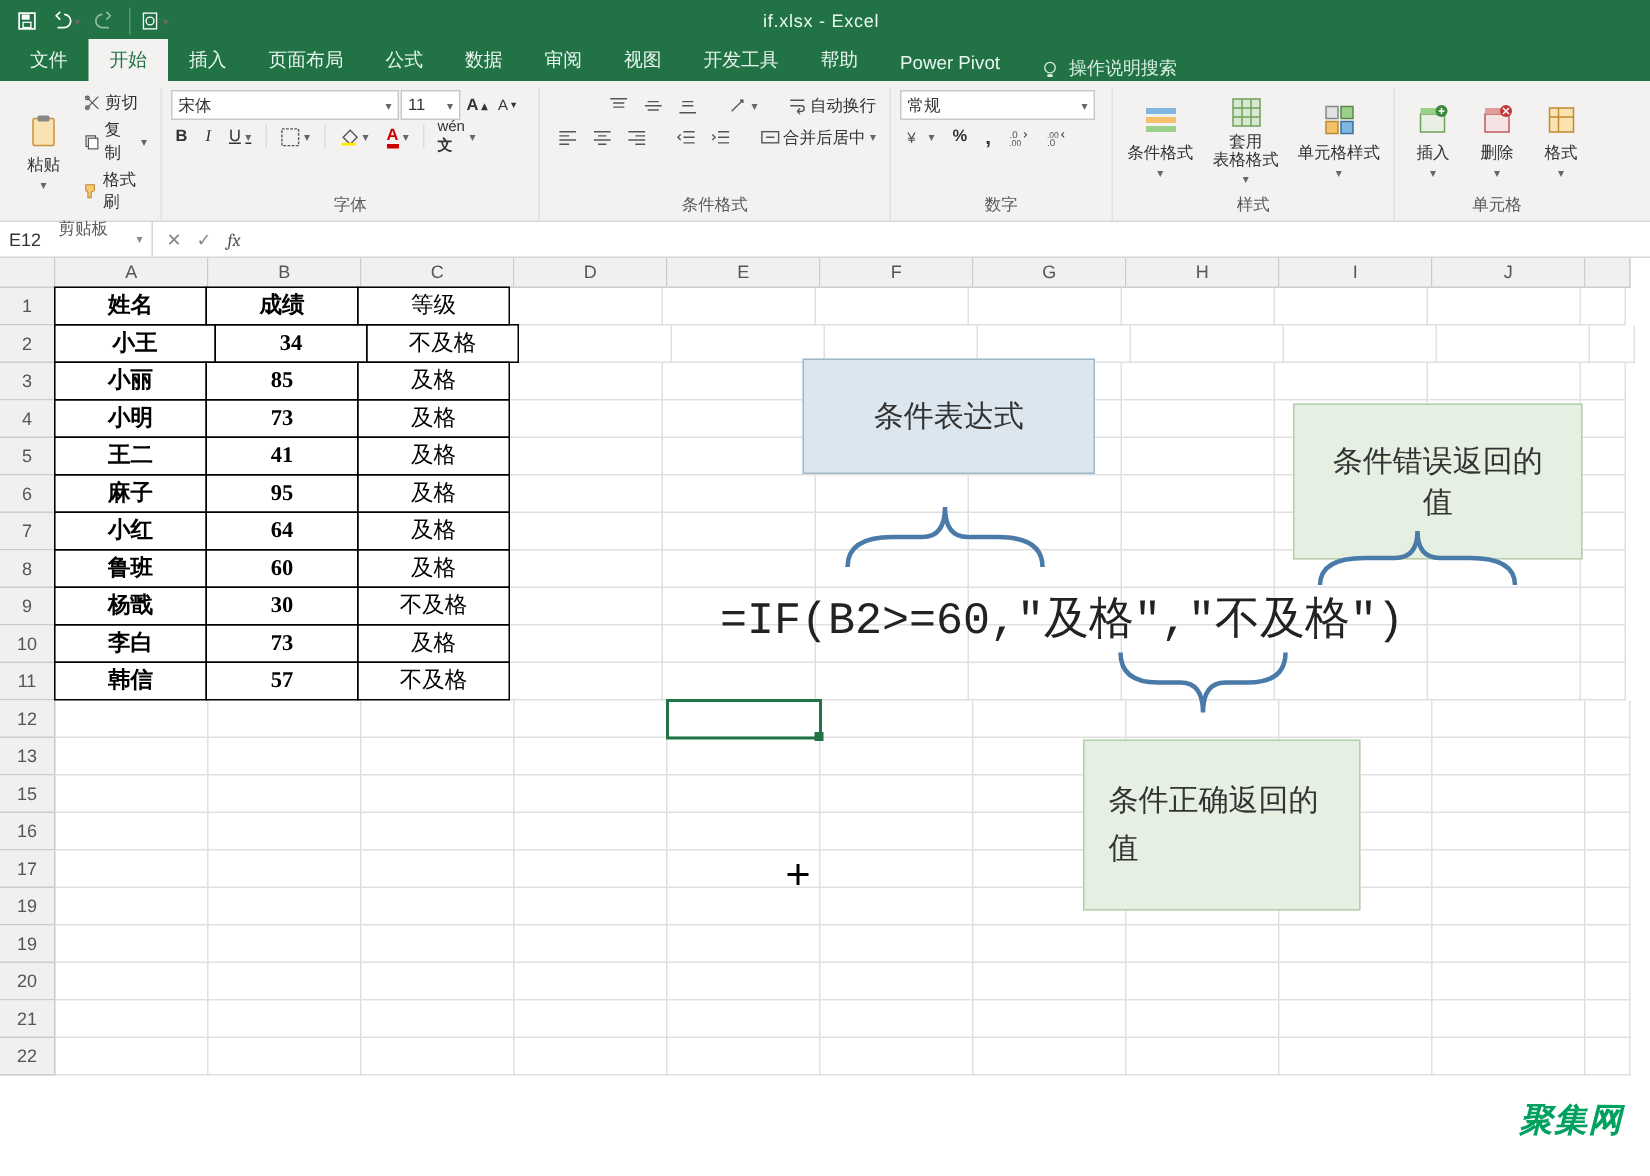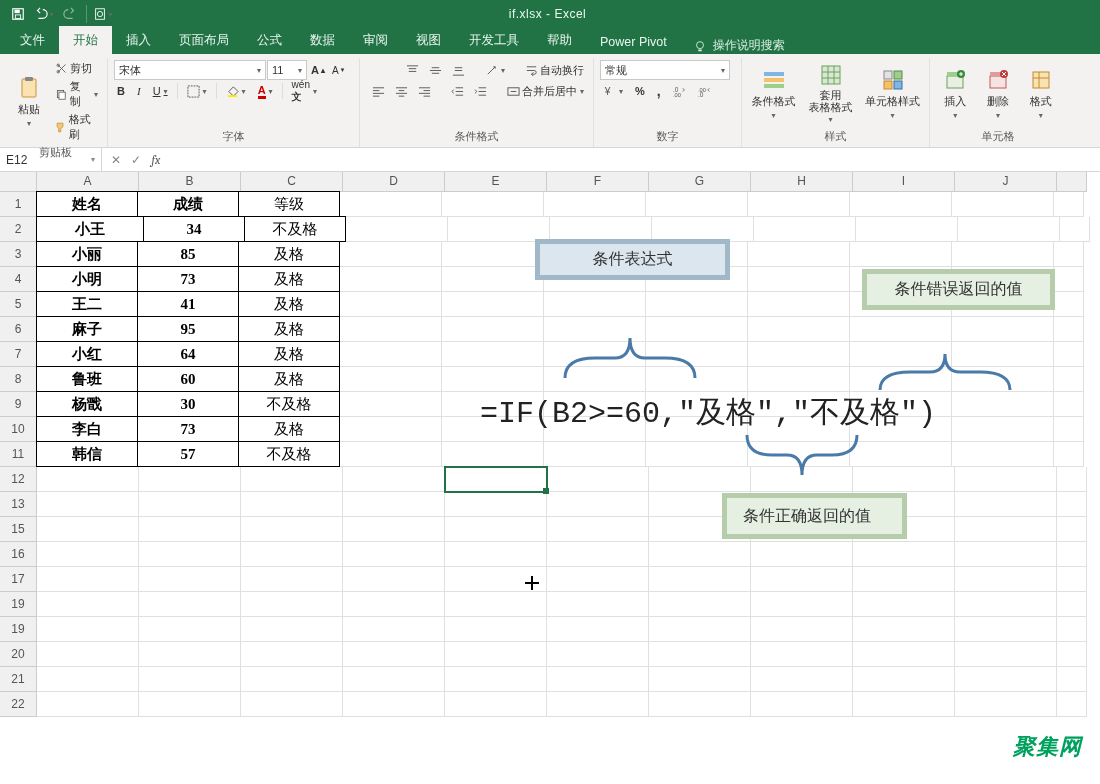--- a/index.html
+++ b/index.html
@@ -55,21 +55,21 @@
 .row { display: flex; height: 25px; }
 .row-h { width: 37px; border-right: 1px solid #ccc; border-bottom: 1px solid #ccc; background: #f0f0f0; color: #555; text-align: center; line-height: 24px; font-size: 12px; }
 .cell { border-right: 1px solid #e0e0e0; border-bottom: 1px solid #e0e0e0; line-height: 24px; font-size: 15px; text-align: center; font-family: SimSun, "宋体", serif; }
 .cell.databorder { border: 1px solid #000; margin: -1px 0 0 -1px; position: relative; z-index: 1; }
 .cell.bold { font-weight: bold; }
 .selected-cell { outline: 2px solid #217346; outline-offset: -1px; }
 .fillhandle { position: absolute; width: 6px; height: 6px; background: #217346; right: -3px; bottom: -3px; }
 
 
 .anno { position: absolute; z-index: 10; }
-.anno-box { border: 5px solid #4d7c0f; padding: 5px 16px; font-size: 16px; background: #e8eff5; color: #333; }
+.anno-box { border: 1px solid #4d7c0f; padding: 24px 16px; font-size: 20px; background: #e8eff5; color: #333; }
 .anno-box.blue { background: #dce6ee; border-color: #a0b8c8; }
 .anno-box.green { background: #e5efe2; border-color: #b5cdaa; }
 .formula-text { font-family: Consolas, "Courier New", monospace; font-size: 30px; color: #222; white-space: nowrap; }
 
 
 .watermark { position: absolute; right: 18px; bottom: 22px; font-size: 22px; font-weight: bold; font-style: italic; color: #00a05e; letter-spacing: 1px; }
 
 
 .cursor-cross { position: absolute; width: 14px; height: 14px; }
 .cursor-cross::before, .cursor-cross::after { content:''; position:absolute; background:#000; }

